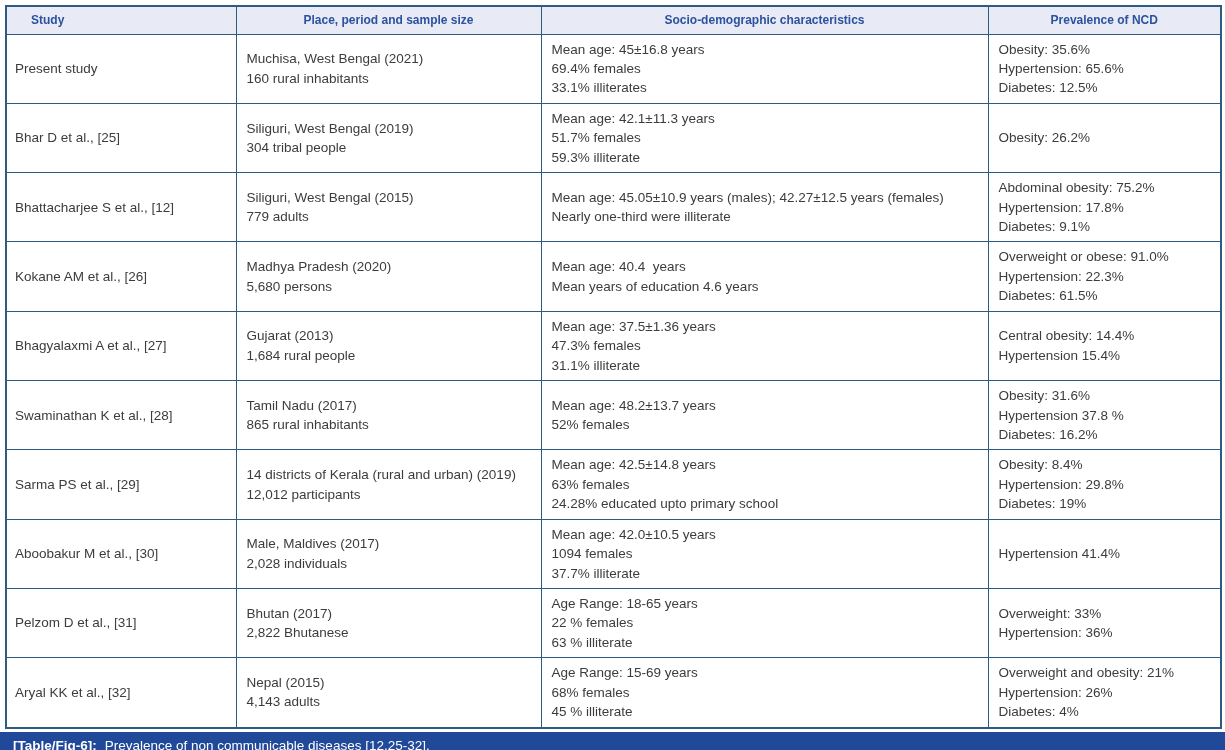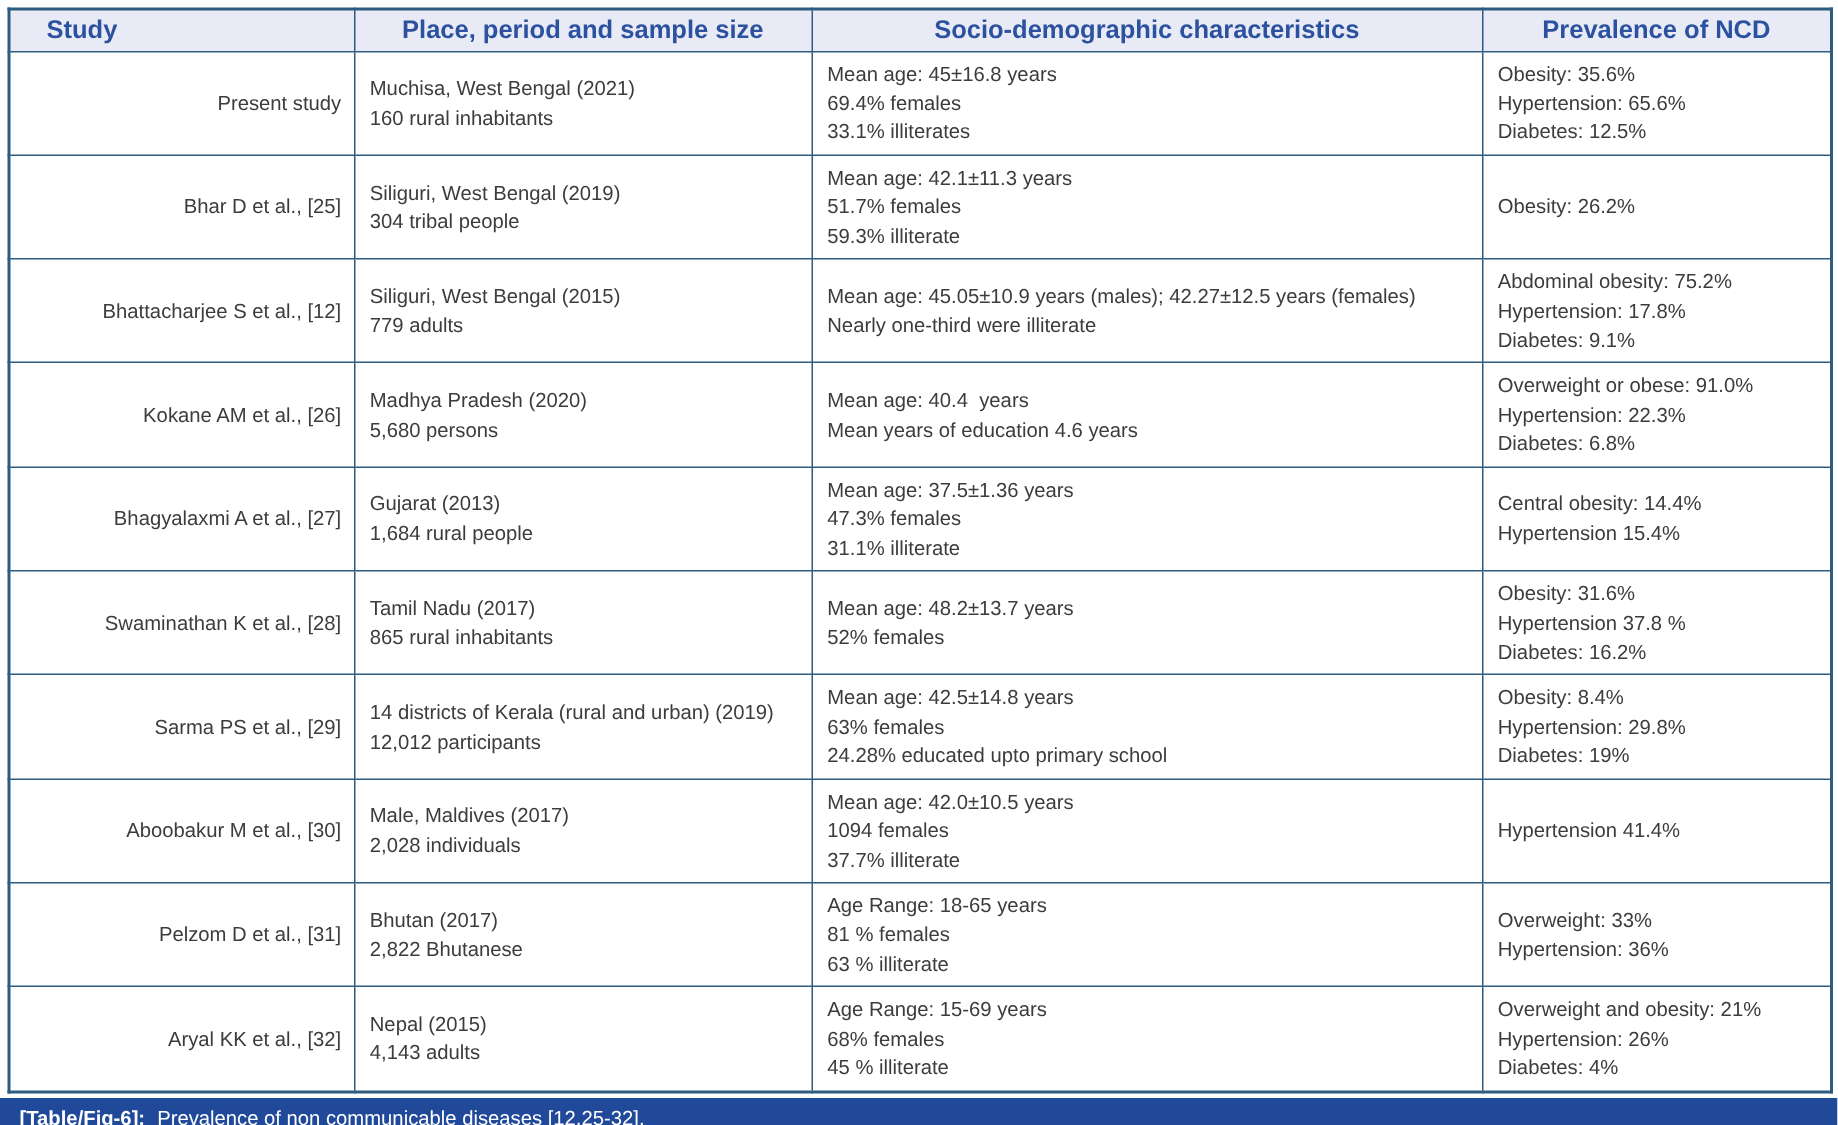--- a/index.html
+++ b/index.html
@@ -27,35 +27,35 @@
     border:2px solid var(--border-color);
   }
   table.ncd th, table.ncd td{
     border:1px solid var(--border-color);
     vertical-align:middle;
   }
   thead tr{height:28px;}
   th{
     background:var(--header-bg);
     color:var(--header-text);
-    font-size:17px;
+    font-size:12px;
     font-weight:600;
     text-align:center;
     padding:3px 16px;
   }
   th.col-study{text-align:left;padding-left:24px;}
   tbody tr{height:68px;}
   td{
     color:var(--body-text);
     font-size:13.5px;
     line-height:1.44;
     padding:5px 8px 5px 10px;
     background:#ffffff;
   }
-  td.col-study{padding-left:8px;text-align:right;}
+  td.col-study{padding-left:8px;}
   td .line{white-space:pre-wrap;}
   .caption-bar{
     margin-top:3px;
     width:1225px;
     height:28px;
     background:var(--caption-bg);
     color:var(--caption-text);
     display:flex;
     align-items:center;
     padding:0 10px 0 13px;
@@ -148,21 +148,21 @@
             <div class="line">Madhya Pradesh (2020)</div>
             <div class="line">5,680 persons</div>
           </td>
     <td class="col-socio">
             <div class="line">Mean age: 40.4  years</div>
             <div class="line">Mean years of education 4.6 years</div>
           </td>
     <td class="col-ncd">
             <div class="line">Overweight or obese: 91.0%</div>
             <div class="line">Hypertension: 22.3%</div>
-            <div class="line">Diabetes: 6.8%</div>
+            <div class="line">Diabetes: 61.5%</div>
           </td>
   </tr>
 
   <tr>
     <td class="col-study">
             <div class="line">Bhagyalaxmi A et al., [27]</div>
           </td>
     <td class="col-place">
             <div class="line">Gujarat (2013)</div>
             <div class="line">1,684 rural people</div>
@@ -238,21 +238,21 @@
   <tr>
     <td class="col-study">
             <div class="line">Pelzom D et al., [31]</div>
           </td>
     <td class="col-place">
             <div class="line">Bhutan (2017)</div>
             <div class="line">2,822 Bhutanese</div>
           </td>
     <td class="col-socio">
             <div class="line">Age Range: 18-65 years</div>
-            <div class="line">81 % females</div>
+            <div class="line">22 % females</div>
             <div class="line">63 % illiterate</div>
           </td>
     <td class="col-ncd">
             <div class="line">Overweight: 33%</div>
             <div class="line">Hypertension: 36%</div>
           </td>
   </tr>
 
   <tr>
     <td class="col-study">

